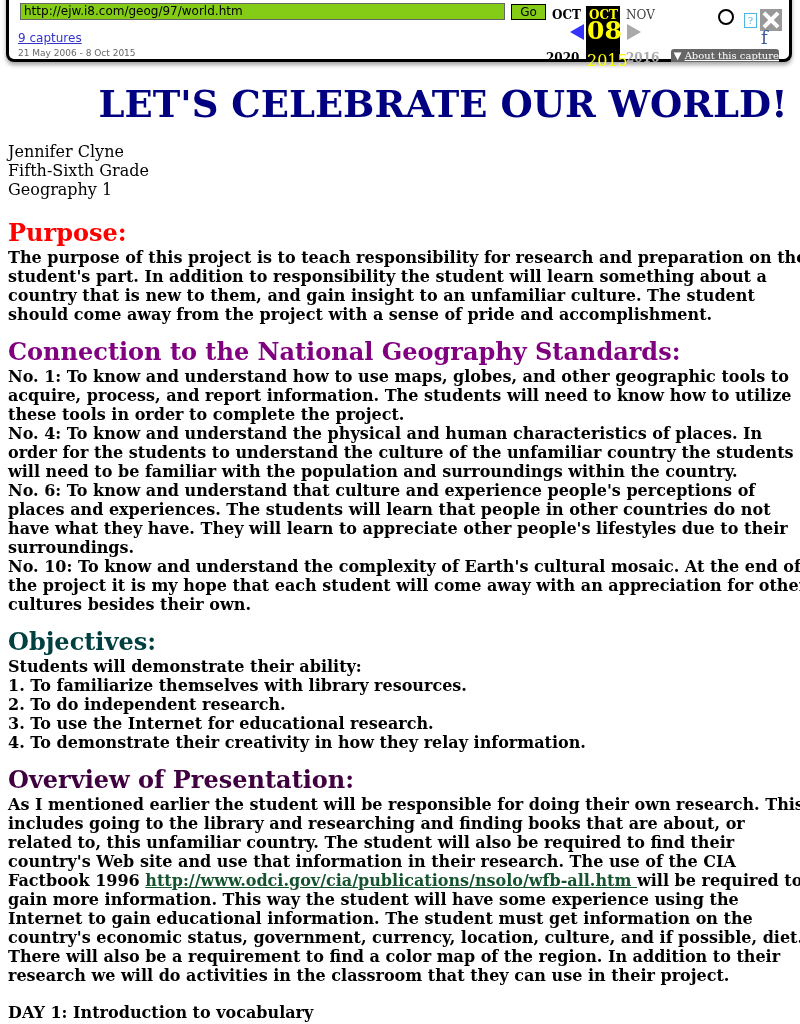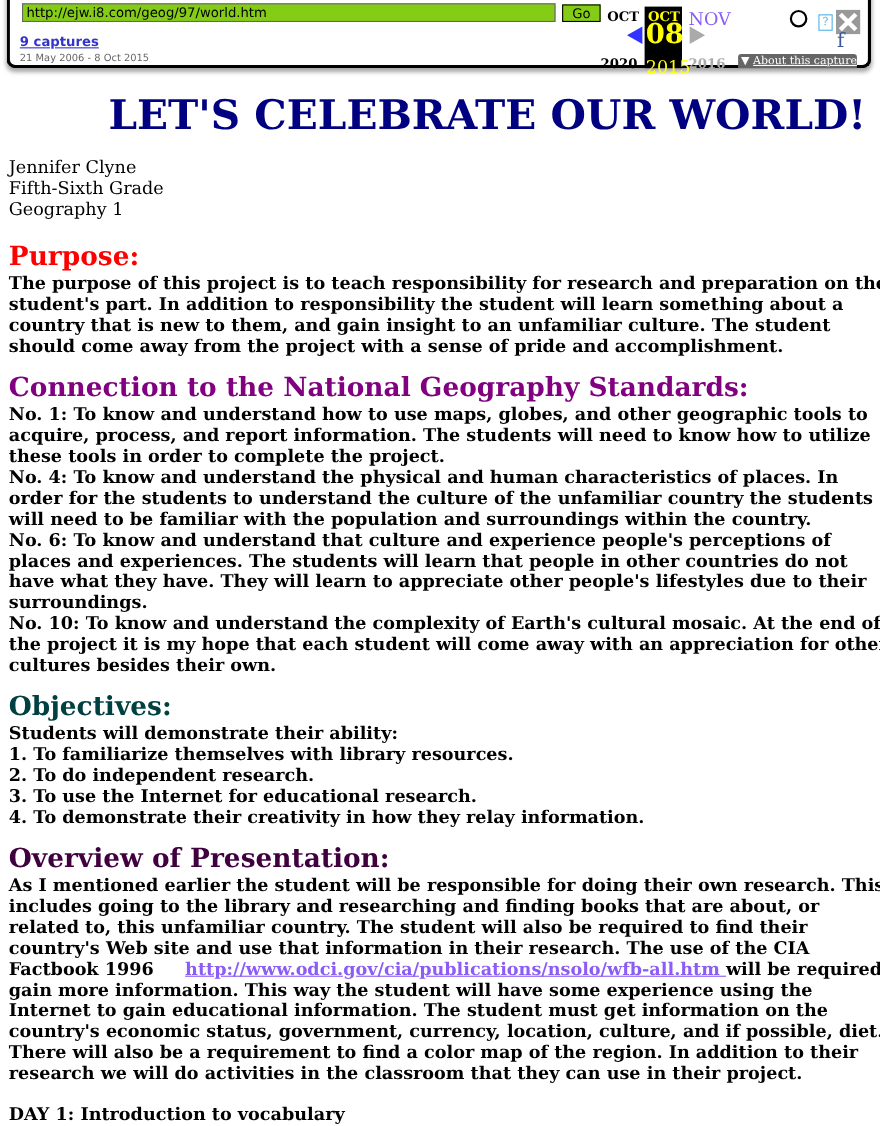--- a/index.html
+++ b/index.html
@@ -18,37 +18,37 @@
     position: absolute; left: 11px; top: 9px; width: 485px; height: 17px;
     border: 1px solid #666; font-size: 12px; padding: 0 3px; box-sizing: border-box;
     font-family: "DejaVu Sans", sans-serif; color: #000; background: #84cc16; line-height: 15px;
   }
   .wb-go {
     position: absolute; left: 502px; top: 10px; width: 35px; height: 16px;
     border: 1px solid #000; background: #84cc16; font-size: 12px; text-align: center; line-height: 15px;
     box-sizing: border-box;
   }
   .wb-captures {
-    position: absolute; left: 9px; top: 37px; font-size: 12px; font-weight: bold; color: #3333cc;
+    position: absolute; left: 9px; top: 37px; font-size: 12px; font-weight: normal; color: #3333cc;
     text-decoration: underline;
   }
   .wb-range { position: absolute; left: 9px; top: 54px; font-size: 9px; color: #666; }
 
   .wb-month { position: absolute; font-size: 12px; font-weight: bold; }
   .wb-prev-month { left: 552px; top: 8px; color: #000; }
   .wb-prev-year { left: 546px; top: 51px; color: #000; font-size: 12px; font-weight: bold; position: absolute; }
   .wb-prev-arrow { position: absolute; left: 570px; top: 24px; width: 0; height: 0;
     border-top: 8px solid transparent; border-bottom: 8px solid transparent; border-right: 14px solid #3333ff; }
 
   .wb-current { position: absolute; left: 586px; top: 6px; width: 34px; height: 56px; background: #000; }
   .wb-cur-month { position: absolute; left: 589px; top: 8px; color: #ffff00; font-size: 12px; font-weight: bold; }
   .wb-cur-day { position: absolute; left: 587px; top: 16px; color: #ffff00; font-size: 25px; font-weight: bold; }
   .wb-cur-year { position: absolute; left: 587px; top: 51px; color: #ffff00; font-size: 16px; font-weight: normal; }
 
-  .wb-next-month { position: absolute; left: 626px; top: 8px; color: #8b5cf6; font-size: 16px; }
+  .wb-next-month { position: absolute; left: 626px; top: 8px; color: #404040; font-size: 12px; }
   .wb-next-year { position: absolute; left: 626px; top: 51px; color: #aaa; font-size: 12px; font-weight: bold; }
   .wb-next-arrow { position: absolute; left: 627px; top: 24px; width: 0; height: 0;
     border-top: 8px solid transparent; border-bottom: 8px solid transparent; border-left: 14px solid #aaa; }
 
   .wb-circle { position: absolute; left: 718px; top: 9px; width: 12px; height: 12px; border: 2px solid #000; border-radius: 50%; }
   .wb-help { position: absolute; left: 744px; top: 13px; width: 11px; height: 13px; border: 1px solid #4fb3e8; color: #4fb3e8; font-size: 10px; line-height: 13px; text-align: center; }
   .wb-close { position: absolute; left: 760px; top: 9px; width: 22px; height: 22px; background: #999; }
   .wb-close::before, .wb-close::after {
     content: ""; position: absolute; left: 9px; top: 1px; width: 4px; height: 20px; background: #fff;
   }
@@ -66,21 +66,21 @@
   .page { position: absolute; left: 8px; top: 78px; width: 800px; }
   .page-title {
     margin: 0; text-align: center; font-size: 37px; font-weight: bold; color: #000080;
     font-family: "DejaVu Serif", serif; padding-left: 70px; white-space: nowrap; line-height: 52px;
   }
   .author-block { margin-top: 12px; font-size: 16px; line-height: 19px; color: #000; }
   .section-heading { font-size: 24px; font-weight: bold; margin: 0; line-height: 30px; white-space: nowrap; }
   .section-body { font-size: 16px; font-weight: bold; color: #000; line-height: 19px; white-space: nowrap; }
   .s-purpose { margin-top: 19px; }
   .s-connection, .s-objectives, .s-overview { margin-top: 13px; }
-  .link { color: #8b5cf6; text-decoration: underline; margin-left: 23px; }
+  .link { color: #14532d; text-decoration: underline; }
   .day-line { margin-top: 18px; font-size: 16px; font-weight: bold; line-height: 19px; }
 </style>
 </head>
 <body>
 
 <div class="wb-toolbar">
   <div class="wb-url">http://ejw.i8.com/geog/97/world.htm</div>
   <div class="wb-go">Go</div>
   <div class="wb-captures">9 captures</div>
   <div class="wb-range">21 May 2006 - 8 Oct 2015</div>

